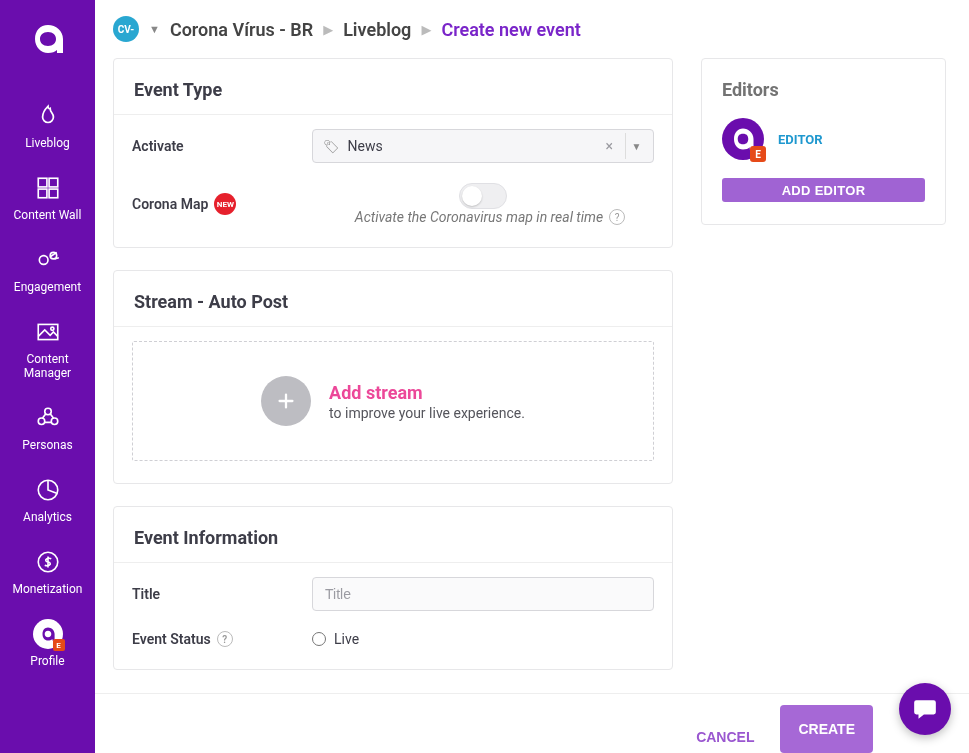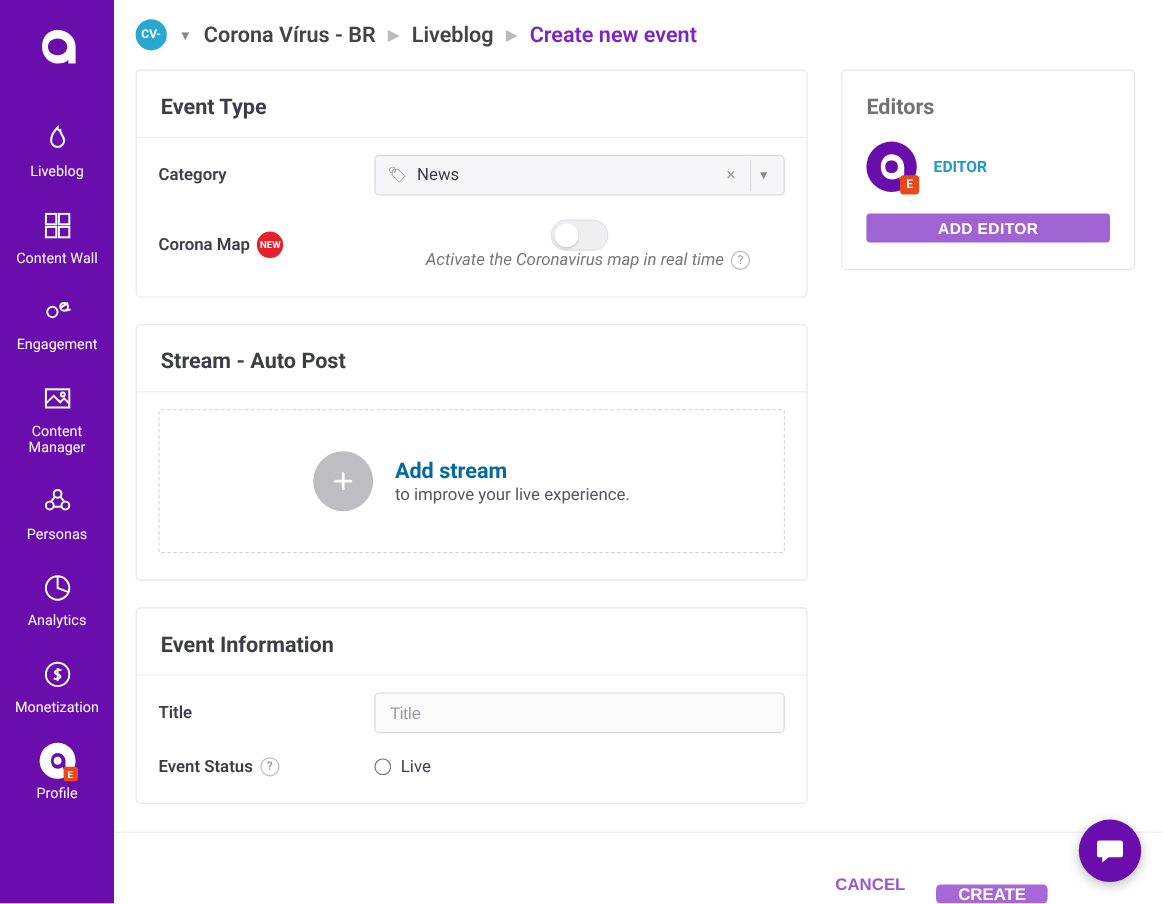--- a/index.html
+++ b/index.html
@@ -42,40 +42,40 @@
 .toggle { width: 48px; height: 26px; border-radius:14px; background:#efeff1; border:1px solid #e0e0e4; position:relative; cursor:pointer; }
 .toggle .knob { position:absolute; left:2px; top:2px; width:20px; height:20px; border-radius:50%; background:#fff; box-shadow:0 1px 2px rgba(0,0,0,.2); }
 .toggle-label { display:inline-flex; align-items:center; gap:6px; font-style:italic; color:#777; font-size:14px; margin-left: 14px; }
 .help-icn { width:16px; height:16px; border:1px solid #bbb; border-radius:50%; display:inline-flex; align-items:center; justify-content:center; font-size:10px; color:#999; font-style:normal; }
 
 .new-badge { width:22px; height:22px; background:#e6202c; border-radius:50%; display:inline-flex; align-items:center; justify-content:center; color:#fff; font-size:8px; font-weight:700; position:relative; }
 .new-badge::before,.new-badge::after{content:"";position:absolute;inset:0;border-radius:50%;background:#e6202c;z-index:-1;}
 
 .dashed-box { border:1px dashed #cfcfd4; border-radius:2px; display:flex; align-items:center; justify-content:center; gap:18px; padding: 34px 12px; cursor:pointer; }
 .plus-circle { width:50px; height:50px; border-radius:50%; background:#bdbdc2; display:flex; align-items:center; justify-content:center; }
-.stream-text .t1 { font-size:18px; font-weight:700; color:#0369a1; }
+.stream-text .t1 { font-size:18px; font-weight:700; color:#ec4899; }
 .stream-text .t2 { font-size:14px; color:#55555c; margin-top:2px; }
 
 .input-text { width:100%; height:34px; border:1px solid #d7d7db; border-radius:4px; background:#fafafb; padding:0 12px; font-size:14px; color:#444; }
 .input-text::placeholder { color:#9b9ba2; }
 
 .radio-row { display:flex; align-items:center; gap:8px; font-size:14px; color:#3d3d48; }
 .radio-row input[type=radio]{ width:14px; height:14px; }
 
 .editors-card { background:#fff; border:1px solid #e7e7e9; border-radius:4px; padding: 20px 20px 22px; }
 .editors-card h2 { font-size:18px; font-weight:700; color:#737373; margin-bottom:18px; }
 .editor-row { display:flex; align-items:center; gap:14px; margin-bottom:18px; }
 .editor-avatar { width:42px; height:42px; border-radius:50%; background:#6a0dad; display:flex; align-items:center; justify-content:center; position:relative; }
 .editor-avatar .mini { position:absolute; right:-2px; bottom:-2px; width:16px; height:16px; background:#e64a19; border-radius:3px; color:#fff; font-size:10px; font-weight:700; display:flex; align-items:center; justify-content:center; }
 .editor-name { color:#1f98cf; font-size:13px; font-weight:700; }
 .add-editor-btn { width:100%; height:24px; background:#a063d3; color:#fff; border:none; border-radius:3px; font-size:13px; font-weight:700; letter-spacing:.3px; cursor:pointer; }
 
 .footer { position:absolute; left:95px; right:0; bottom:0; height:60px; background:#fff; border-top:1px solid #eee; display:flex; align-items:flex-end; justify-content:flex-end; gap:14px; padding: 0 96px 0 18px; }
 .btn-cancel { background:none; border:none; color:#9a57d0; font-size:14px; font-weight:600; cursor:pointer; padding:8px 12px; }
-.btn-create { background:#a668d6; color:#fff; border:none; border-radius:4px; font-size:14px; font-weight:600; padding:0 18px; cursor:pointer; }
+.btn-create { background:#a668d6; color:#fff; border:none; border-radius:4px; font-size:14px; font-weight:600; padding:16px 18px; cursor:pointer; }
 
 .chat-bubble { position:absolute; right:18px; bottom:18px; width:52px; height:52px; border-radius:50%; background:#6a0dad; display:flex; align-items:center; justify-content:center; box-shadow:0 3px 10px rgba(0,0,0,.25); cursor:pointer; }
 </style>
 </head>
 <body>
 
 <nav class="sidebar">
   <div class="logo">
     <svg width="40" height="40" viewBox="0 0 40 40">
         <path d="M20 6 C12 6 7 12 7 20 C7 28 13 34 20 34 C24 34 27 33 29 31 L29 34 L35 34 L35 20 C35 12 28 6 20 6 Z M20 13 C25 13 28 16 28 20 C28 24 25 27 20 27 C15 27 12 24 12 20 C12 16 15 13 20 13 Z" fill="#fff"></path>
@@ -176,21 +176,21 @@
 
   <div class="content-row">
     <div class="left-col">
 
       <section class="card">
         <div class="card-head">
             <h2>Event Type</h2>
           </div>
         <div class="card-body">
           <div class="form-row">
-            <div class="form-label">Category</div>
+            <div class="form-label">Activate</div>
             <div class="form-control-wrap">
               <div class="select-box">
                 <span class="tag-icn">🏷</span>
                 <span class="val">News</span>
                 <span class="clear">×</span>
                 <span class="dropdown">▼</span>
               </div>
             </div>
           </div>
           <div class="form-row">

